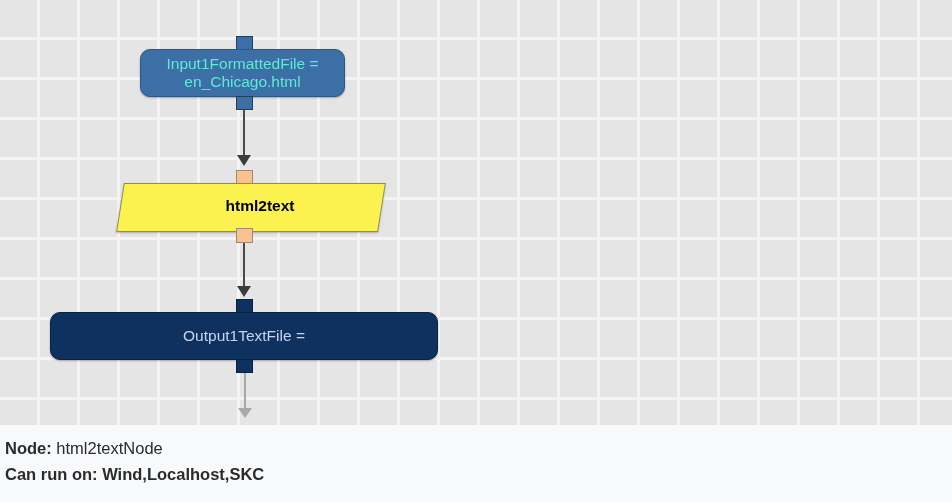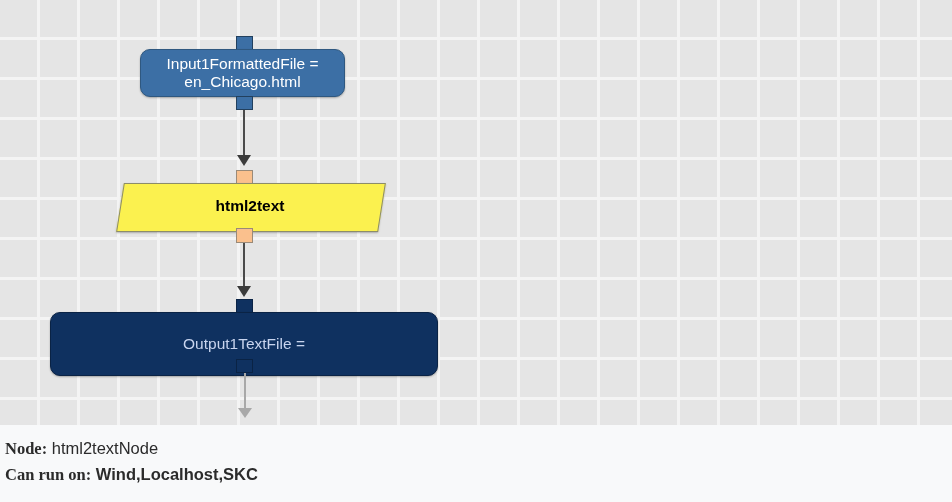--- a/index.html
+++ b/index.html
@@ -48,21 +48,21 @@
     text-align: center;
     line-height: 1.18;
     user-select: none;
   }
 
   
   .node-data-in {
     border-radius: 10px;
     background: #3c6fa5;
     border: 1px solid #2f5880;
-    color: #ffffff;
+    color: #5eead4;
     font-size: 15.5px;
     box-shadow: 0 1px 2px rgba(0,0,0,0.28);
   }
 
   
   .node-data-out {
     border-radius: 10px;
     background: #0f3160;
     border: 1px solid #0a2345;
     color: #c8d4ee;
@@ -90,20 +90,21 @@
     height: 100%;
     display: flex;
     align-items: center;
     justify-content: center;
     text-align: center;
     color: #000000;
     font-weight: bold;
     font-size: 15.5px;
     line-height: 1.2;
     user-select: none;
+    padding-left: 10px;
   }
 
   
   .port {
     position: absolute;
     box-sizing: border-box;
   }
   .port-blue-dark {
     background: #3c6fa5;
     border: 1px solid #22405e;
@@ -147,21 +148,20 @@
     padding: 11px 0 0 5px;
   }
   .status-line {
     font-size: 16.5px;
     color: #2b2b2b;
     line-height: 1.55;
     white-space: nowrap;
   }
   .status-key {
     font-weight: bold;
-    font-family: Liberation Serif, serif;
   }
   .status-val {
     font-weight: bold;
   }
   .status-val-bold {
     font-weight: normal;
   }
 </style>
 </head>
 <body>
@@ -195,21 +195,21 @@
       </div>
     </div>
 
     <div class="port port-peach" style="left:236px; top:228px; width:17px; height:15px;"></div>
 
     <div class="edge-line edge-dark" style="left:243px; top:243px; height:50px;"></div>
     <div class="arrow-head arrow-dark" style="left:237px; top:286px;"></div>
 
     <div class="port port-navy" style="left:236px; top:299px; width:17px; height:14px;"></div>
 
-    <div class="node node-data-out" style="left:50px; top:312px; width:388px; height:64px;">
+    <div class="node node-data-out" style="left:50px; top:312px; width:388px; height:48px;">
       <div>
         <div>Output1TextFile =</div>
       </div>
     </div>
 
     <div class="port port-navy" style="left:236px; top:359px; width:17px; height:14px;"></div>
 
     <div class="edge-line edge-light" style="left:244px; top:373px; height:40px;"></div>
     <div class="arrow-head arrow-light" style="left:238px; top:408px;"></div>
 

